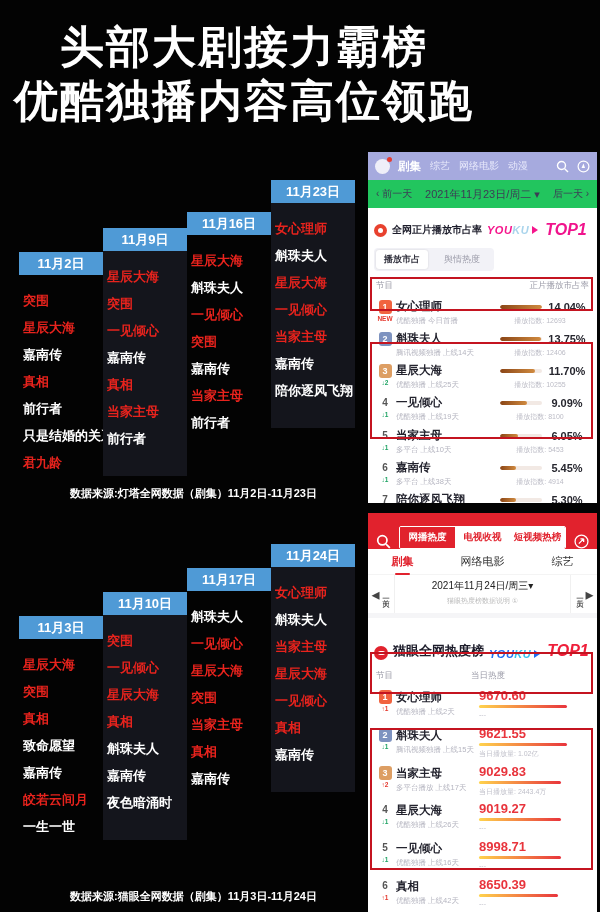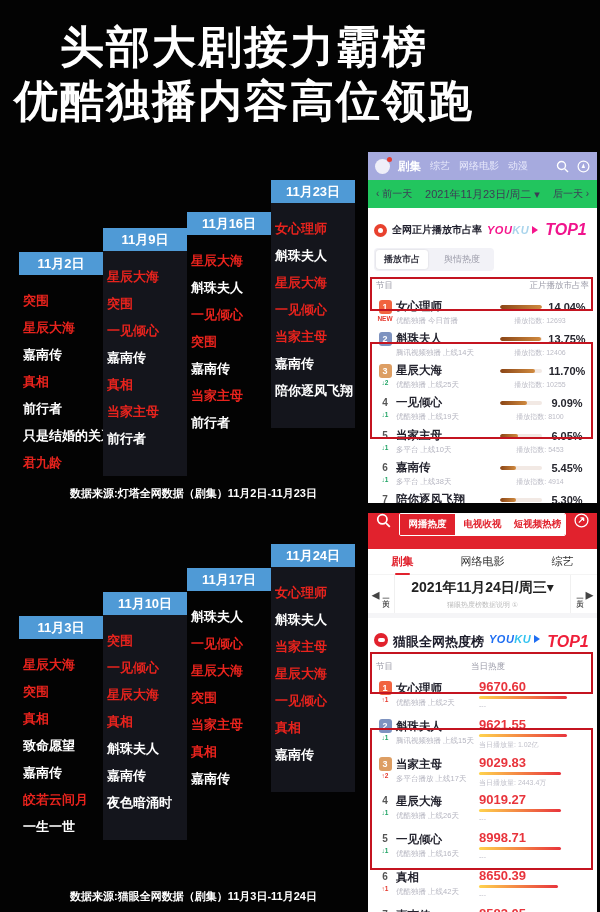--- a/index.html
+++ b/index.html
@@ -63,38 +63,38 @@
   .b-title{font-size:11.5px;font-weight:bold;color:#23232e;white-space:nowrap;}
   .b-sub{font-size:7.5px;color:#b5b5c0;margin-top:2px;white-space:nowrap;}
   .b-right{width:98px;text-align:center;padding:5px 2px 0 0;flex:none;}
   .b-pr{display:flex;align-items:center;justify-content:flex-end;gap:3px;}
   .b-bar{width:42px;height:4px;background:#f2e9e4;border-radius:2px;overflow:hidden;display:inline-block;}
   .b-bar i{display:block;height:100%;background:linear-gradient(90deg,#8a4516,#d08a3f);border-radius:2px;}
   .b-pct{font-size:11px;font-weight:bold;color:#26262e;min-width:44px;}
   .b-idx{font-size:7px;color:#bcbcc6;margin-top:3px;white-space:nowrap;}
   
   .app-maoyan{top:513px;height:399px;}
-  .m-nav{height:36px;background:#e1222d;display:flex;align-items:flex-start;padding:0 8px;gap:8px;}
+  .m-nav{height:36px;background:#e1222d;display:flex;align-items:flex-end;padding:0 8px;gap:8px;}
   .m-seg{display:flex;border:1px solid #fff;border-radius:2px;overflow:hidden;flex:1;}
   .m-seg-item{flex:1;text-align:center;font-size:9.5px;font-weight:bold;padding:4px 2px;background:#fff;color:#e1222d;white-space:nowrap;}
   .m-seg-item.active{background:#e1222d;color:#fff;}
   .m-tabs{height:25px;display:flex;align-items:center;justify-content:space-around;background:#fff;}
   .m-tab{font-size:11px;color:#333;position:relative;padding:3px 2px;}
   .m-tab.active{color:#e1222d;font-weight:bold;}
   .m-tab.active::after{content:"";position:absolute;left:20%;right:20%;bottom:-3px;height:2px;background:#e1222d;border-radius:1px;}
   .m-datebar{height:38px;display:flex;align-items:stretch;background:#fff;border-top:1px solid #f4f4f4;}
   .m-side{width:26px;display:flex;align-items:center;justify-content:center;gap:1px;color:#444;border-right:1px solid #f0f0f0;}
   .m-side.right{border-right:none;border-left:1px solid #f0f0f0;}
   .m-vert{writing-mode:vertical-rl;text-orientation:upright;font-size:7.5px;letter-spacing:1px;}
   .m-datemid{flex:1;text-align:center;padding-top:4px;}
-  .m-date{font-size:14px;font-weight:bold;color:#222;}
+  .m-date{font-size:10px;font-weight:normal;color:#222;}
   .m-note{font-size:7px;color:#bbb;margin-top:3px;}
   .m-divider{height:5px;background:#f5f5f7;}
   .m-content{padding:0 6px;}
-  .m-titlerow{display:flex;align-items:flex-start;gap:5px;margin-top:15px;}
+  .m-titlerow{display:flex;align-items:flex-end;gap:5px;margin-top:24px;}
   .m-logo{width:14px;height:14px;border-radius:50%;background:#e1222d;position:relative;flex:none;}
   .m-logo span{position:absolute;left:3.5px;top:5px;width:7px;height:4px;border-radius:2px;background:#fff;}
   .m-apptitle{font-size:13px;font-weight:bold;color:#1d1d2b;white-space:nowrap;}
   .m-youku{color:#1f6ef2;}
   .m-youku .yk-ku{color:#33c3f0;}
   .m-top1{color:#ef1f3a;}
   .m-colhead{display:flex;color:#9b9ba8;font-size:8.5px;margin-top:10px;padding:0 2px 4px 2px;}
   .m-colhead .c2{margin-left:78px;}
   .m-item{display:flex;height:37.8px;align-items:flex-start;}
   .m-main{width:83px;min-width:0;padding-top:4px;flex:none;}

